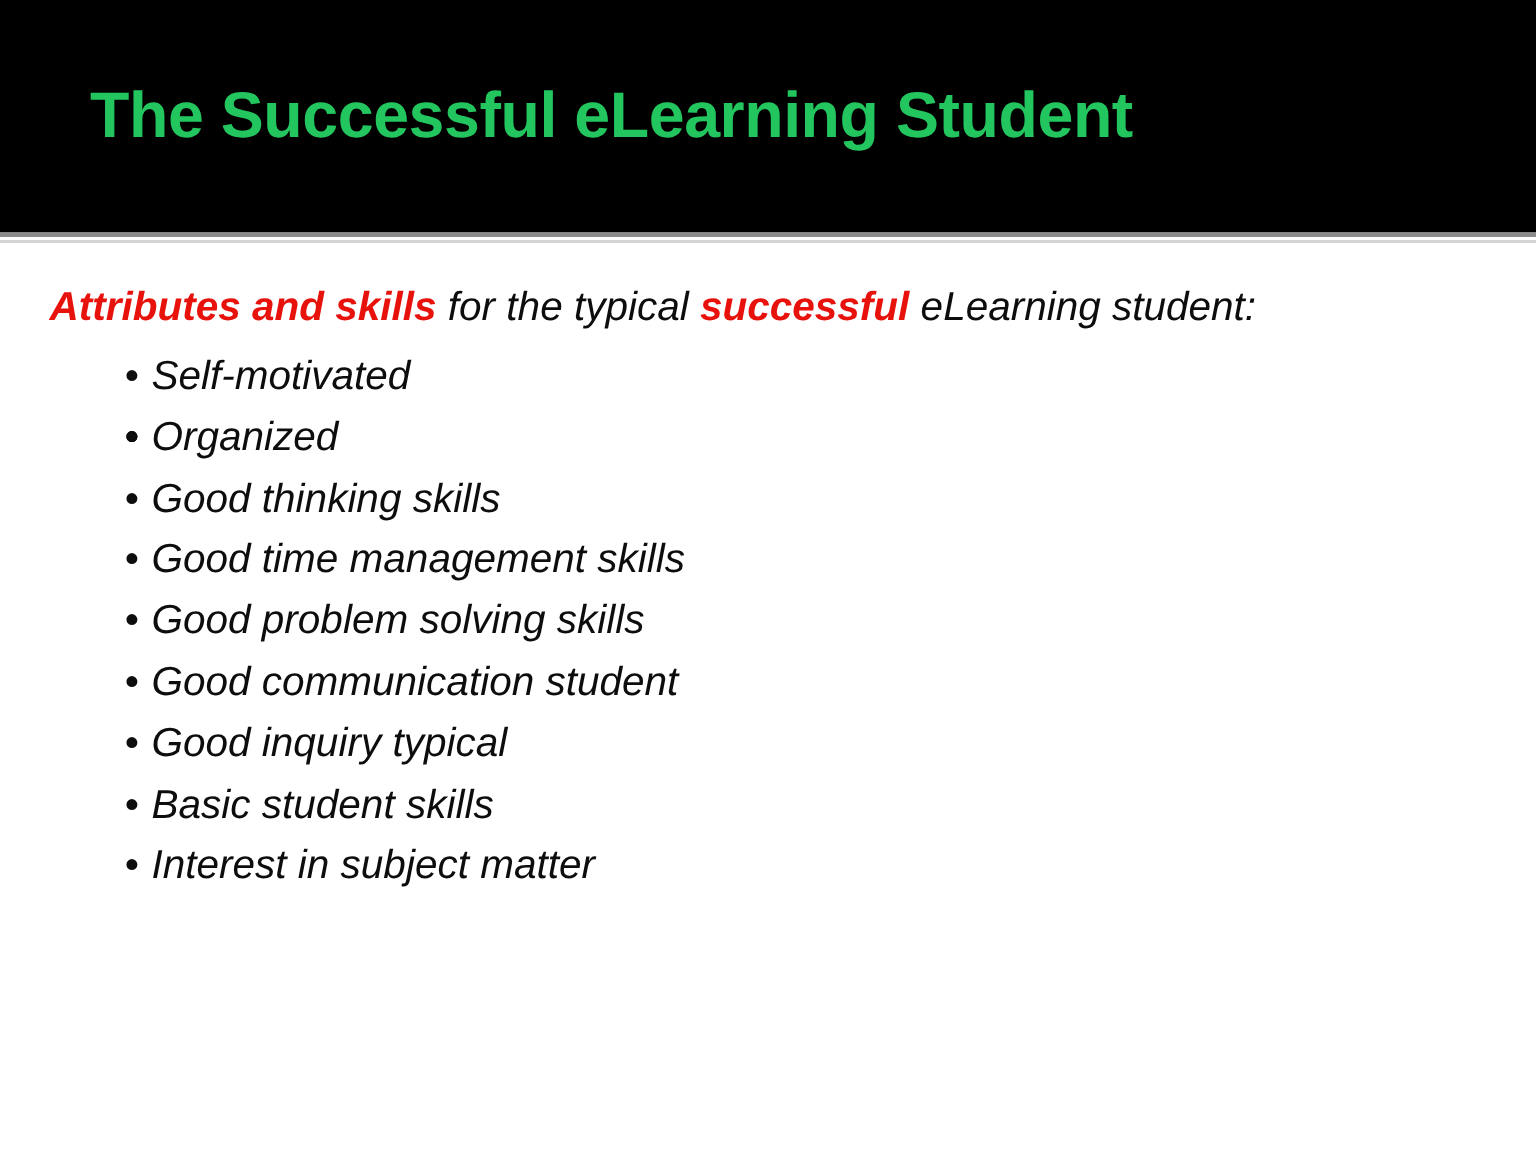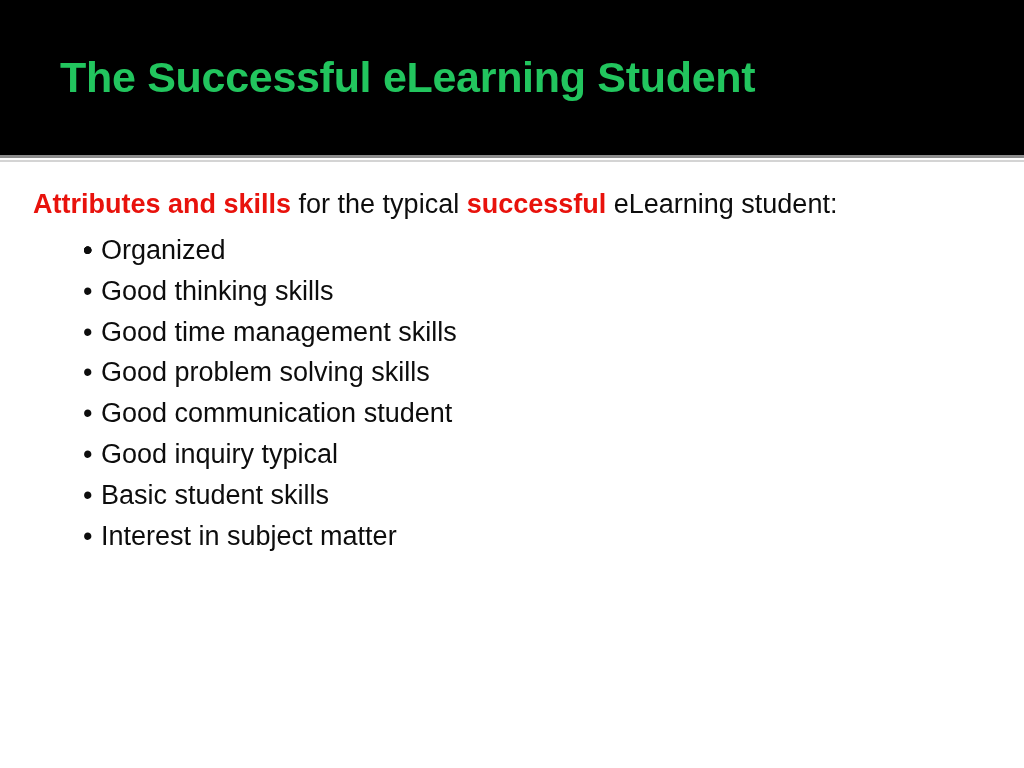--- a/index.html
+++ b/index.html
@@ -71,20 +71,21 @@
     height: 2px;
     background: #d4d4d4;
   }
 
   
   .body-content {
     position: absolute;
     left: 0;
     top: 185px;
     width: 1024px;
+    font-style: italic;
   }
 
   .lead-line {
     margin: 0;
     padding: 0 0 0 33px;
     font-size: 27px;
     line-height: 38px;
     color: #0d0d0d;
     white-space: nowrap;
   }
@@ -132,20 +133,21 @@
   </div>
 
   <div class="body-content">
 
     <p class="lead-line"><span class="emph">Attributes and skills</span><span> for the typical </span><span class="emph">successful</span><span> eLearning student:</span></p>
 
     <ul class="bullet-list">
 
       <li class="bullet-item">
         <span class="bullet-dot">•</span>
+        <span>Self-motivated</span>
       </li>
 
       <li class="bullet-item">
         <span class="bullet-dot">•</span>
       </li>
 
       <li class="bullet-item">
         <span class="bullet-dot">•</span>
       </li>
 

